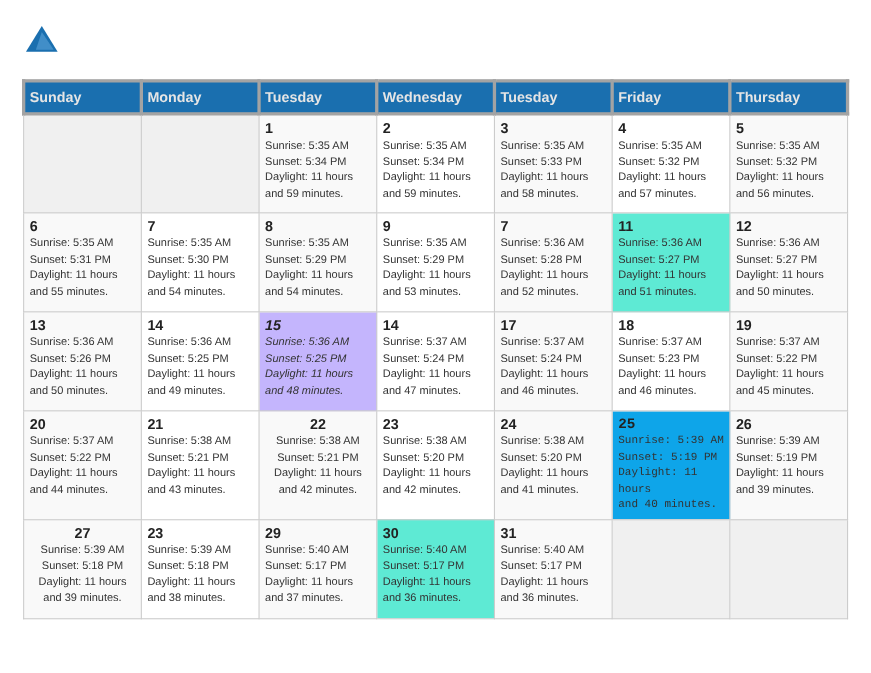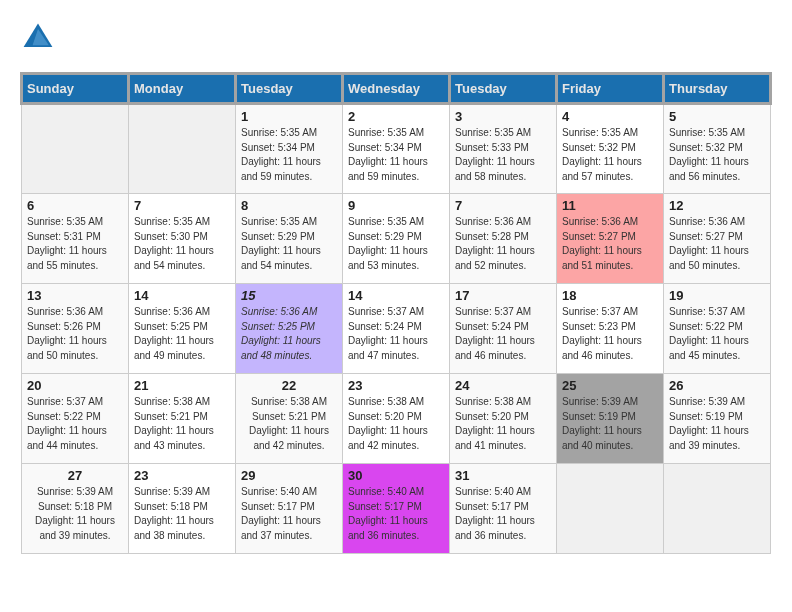--- a/index.html
+++ b/index.html
@@ -210,21 +210,21 @@
 Daylight: 11 hours
 and 53 minutes.</div>
         </td>
         <td style="background: rgb(249, 249, 249);">
           <span class="day-number">7</span>
           <div class="day-info" style="white-space: pre-line;">Sunrise: 5:36 AM
 Sunset: 5:28 PM
 Daylight: 11 hours
 and 52 minutes.</div>
         </td>
-        <td style="background: #fca5a5;">
+        <td style="background: #5eead4;">
           <span class="day-number">11</span>
           <div class="day-info" style="white-space: pre-line;">Sunrise: 5:36 AM
 Sunset: 5:27 PM
 Daylight: 11 hours
 and 51 minutes.</div>
         </td>
         <td style="background: rgb(249, 249, 249);">
           <span class="day-number">12</span>
           <div class="day-info" style="white-space: pre-line;">Sunrise: 5:36 AM
 Sunset: 5:27 PM
@@ -312,21 +312,21 @@
 Daylight: 11 hours
 and 42 minutes.</div>
         </td>
         <td style="background: rgb(249, 249, 249);">
           <span class="day-number">24</span>
           <div class="day-info" style="white-space: pre-line;">Sunrise: 5:38 AM
 Sunset: 5:20 PM
 Daylight: 11 hours
 and 41 minutes.</div>
         </td>
-        <td style="background: #a3a3a3;">
+        <td style="background: #0ea5e9; font-family: Liberation Mono, monospace;">
           <span class="day-number">25</span>
           <div class="day-info" style="white-space: pre-line;">Sunrise: 5:39 AM
 Sunset: 5:19 PM
 Daylight: 11 hours
 and 40 minutes.</div>
         </td>
         <td style="background: rgb(249, 249, 249);">
           <span class="day-number">26</span>
           <div class="day-info" style="white-space: pre-line;">Sunrise: 5:39 AM
 Sunset: 5:19 PM
@@ -349,21 +349,21 @@
 Daylight: 11 hours
 and 38 minutes.</div>
         </td>
         <td style="background: rgb(249, 249, 249);">
           <span class="day-number">29</span>
           <div class="day-info" style="white-space: pre-line;">Sunrise: 5:40 AM
 Sunset: 5:17 PM
 Daylight: 11 hours
 and 37 minutes.</div>
         </td>
-        <td style="background: #d946ef; margin-left: 17px;">
+        <td style="background: #5eead4; margin-left: 17px;">
           <span class="day-number">30</span>
           <div class="day-info" style="white-space: pre-line;">Sunrise: 5:40 AM
 Sunset: 5:17 PM
 Daylight: 11 hours
 and 36 minutes.</div>
         </td>
         <td style="background: rgb(249, 249, 249);">
           <span class="day-number">31</span>
           <div class="day-info" style="white-space: pre-line;">Sunrise: 5:40 AM
 Sunset: 5:17 PM

